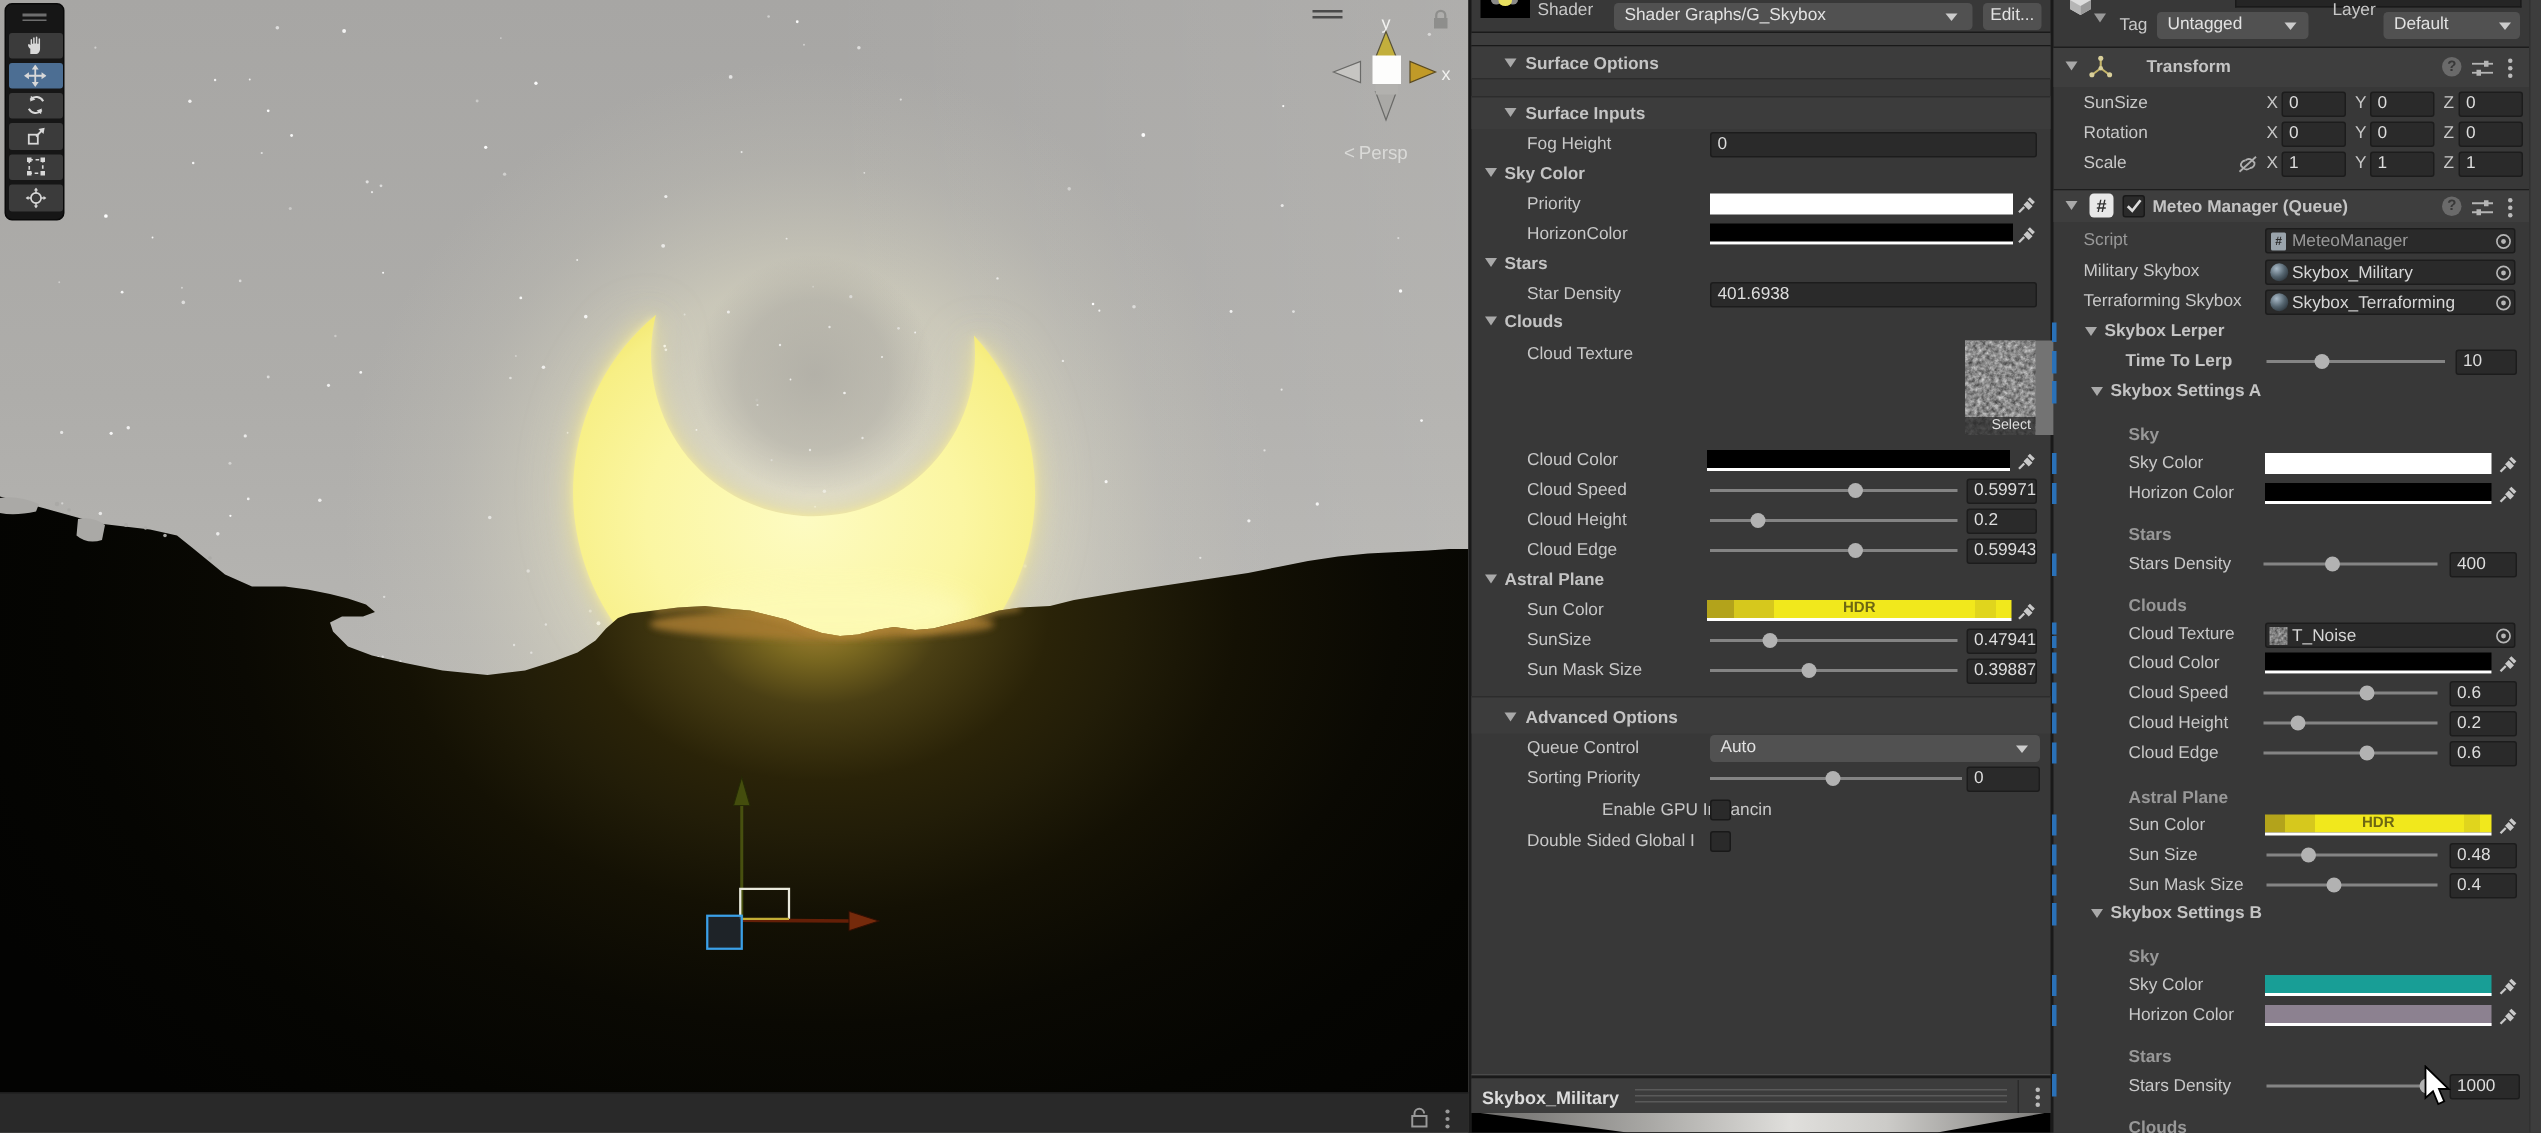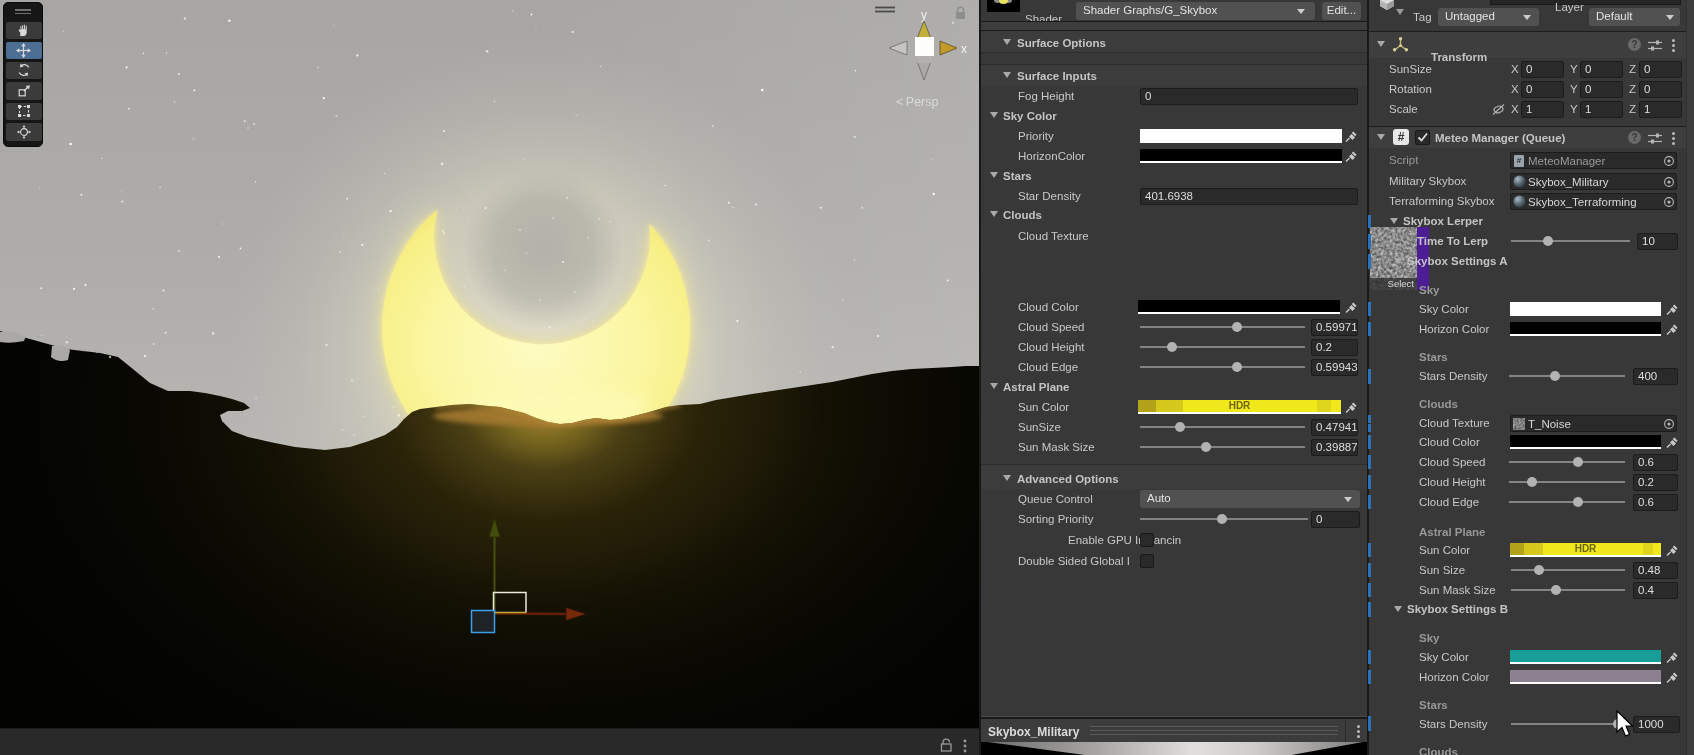--- a/index.html
+++ b/index.html
@@ -348,21 +348,21 @@
 </div>
 <div class="ab" style="left:979px;top:0;width:2px;height:755px;background:#191919"></div>
 <div class="ab" style="left:1367px;top:0;width:2px;height:755px;background:#191919"></div>
 
 <div id="mat">
     <div class="ab" style="left:987px;top:0;width:33px;height:12px;background:#000;overflow:hidden">
       <div class="ab" style="left:7px;top:-3px;width:7px;height:6px;border-radius:50%;background:#8a8a88"></div>
       <div class="ab" style="left:18px;top:-3px;width:7px;height:6px;border-radius:50%;background:#8a8a88"></div>
       <div class="ab" style="left:12px;top:-3px;width:9px;height:7px;border-radius:50%;background:#e8e060"></div>
     </div>
-    <div class="lb" style="left:1025px;top:12px;">Shader</div>
+    <div class="lb" style="left:1025px;top:0;">Shader</div>
     <div class="dd" style="left:1076px;top:2px;width:239px">Shader Graphs/G_Skybox</div>
     <div class="dda" style="left:1297px;top:9px"></div>
     <div class="dd" style="left:1322px;top:2px;width:39px;padding-left:0;text-align:center">Edit...</div>
     <div class="ab" style="left:981px;top:21px;width:386px;height:1.5px;background:#1a1a1a"></div>
     <div class="ab" style="left:981px;top:22px;width:386px;height:8px;background:#3d3d3d"></div>
     <div class="ab" style="left:981px;top:30px;width:386px;height:1px;background:#191919"></div>
     <div class="ab" style="left:981px;top:31px;width:386px;height:22px;background:#3c3c3c;border-bottom:1px solid #2c2c2c"></div>
     <div class="tri" style="left:1003px;top:39px;border-top-color:#a9a9a9"></div>
     <div class="lb bd" style="left:1017px;top:36px;">Surface Options</div>
     <div class="ab" style="left:981px;top:64px;width:386px;height:22px;background:#3c3c3c;border-top:1px solid #2c2c2c"></div>
@@ -386,21 +386,21 @@
       <path d="M5 6.5l2.5-2.5 3.5 3.5-2.5 2.5z" fill="#c9c9c9"></path>
       <path d="M8.5 2.2l3.3 3.3" stroke="#c9c9c9" stroke-width="2.2" fill="none"></path>
     </svg>
     <div class="tri" style="left:990px;top:172px;border-top-color:#a9a9a9"></div>
     <div class="lb bd" style="left:1003px;top:169px;">Stars</div>
     <div class="lb" style="left:1018px;top:189px;">Star Density</div>
     <div class="fd" style="left:1140px;top:188px;width:218px;color:#dedede;">401.6938</div>
     <div class="tri" style="left:990px;top:211px;border-top-color:#a9a9a9"></div>
     <div class="lb bd" style="left:1003px;top:208px;">Clouds</div>
     <div class="lb" style="left:1018px;top:229px;">Cloud Texture</div>
-    <div class="ab" style="left:1370px;top:227px;width:59px;height:63px;background:#4c1d95"><svg width="47" height="63">
+    <div class="ab" style="left:1310px;top:227px;width:59px;height:63px;background:#737373"><svg width="47" height="63">
         <filter id="nz" color-interpolation-filters="sRGB">
           <feTurbulence type="fractalNoise" baseFrequency="0.35" numOctaves="3"></feTurbulence>
           <feColorMatrix type="matrix" values="0.72 0 0 0 0.18 0.72 0 0 0 0.18 0.72 0 0 0 0.18 0 0 0 0 1"></feColorMatrix>
         </filter>
         <rect width="47" height="63" filter="url(#nz)"></rect>
       </svg><div class="ab" style="left:0;top:51px;width:47px;height:12px;background:rgba(40,40,40,0.75);color:#ddd;font-size:9.5px;text-align:right;padding-right:3px;line-height:12px">Select</div></div>
     <div class="lb" style="left:1018px;top:300px;">Cloud Color</div>
     <div class="sw" style="left:1138px;top:300px;width:202px;background:#000;border-bottom:2.5px solid #fff"></div>
     <svg class="ab" style="left:1344px;top:301px" width="13" height="13" viewBox="0 0 13 13">
       <path d="M2 11.5 L5.5 8" stroke="#c9c9c9" stroke-width="1.5" fill="none"></path>
@@ -489,21 +489,21 @@
         <line x1="8.5" y1="8.5" x2="2.5" y2="13"></line>
         <line x1="8.5" y1="8.5" x2="14.5" y2="13"></line>
       </g>
       <g fill="#d9cf9a">
         <circle cx="8.5" cy="1.8" r="1.7"></circle>
         <circle cx="2.6" cy="12.8" r="1.7"></circle>
         <circle cx="14.4" cy="12.8" r="1.7"></circle>
         <circle cx="8.5" cy="8.5" r="1.5"></circle>
       </g>
     </svg>
-    <div class="lb bd" style="left:1431px;top:38px;margin-top:12px;">Transform</div>
+    <div class="lb bd" style="left:1431px;top:38px;">Transform</div>
     <div class="ab" style="left:1628px;top:38px;width:13px;height:13px;border-radius:50%;background:#6a6a6a;color:#383838;font-size:10px;font-weight:bold;text-align:center;line-height:13px">?</div>
     <svg class="ab" style="left:1648px;top:40px" width="14" height="12" viewBox="0 0 14 12">
       <g stroke="#b5b5b5" stroke-width="1.2">
         <line x1="0" y1="2.5" x2="14" y2="2.5"></line>
         <line x1="0" y1="8.5" x2="14" y2="8.5"></line>
       </g>
       <rect x="8" y="0.5" width="3" height="4" fill="#b5b5b5"></rect>
       <rect x="3" y="6.5" width="3" height="4" fill="#b5b5b5"></rect>
     </svg>
     <div class="kdot" style="left:1672px;top:39px;background:#bbb"></div>

